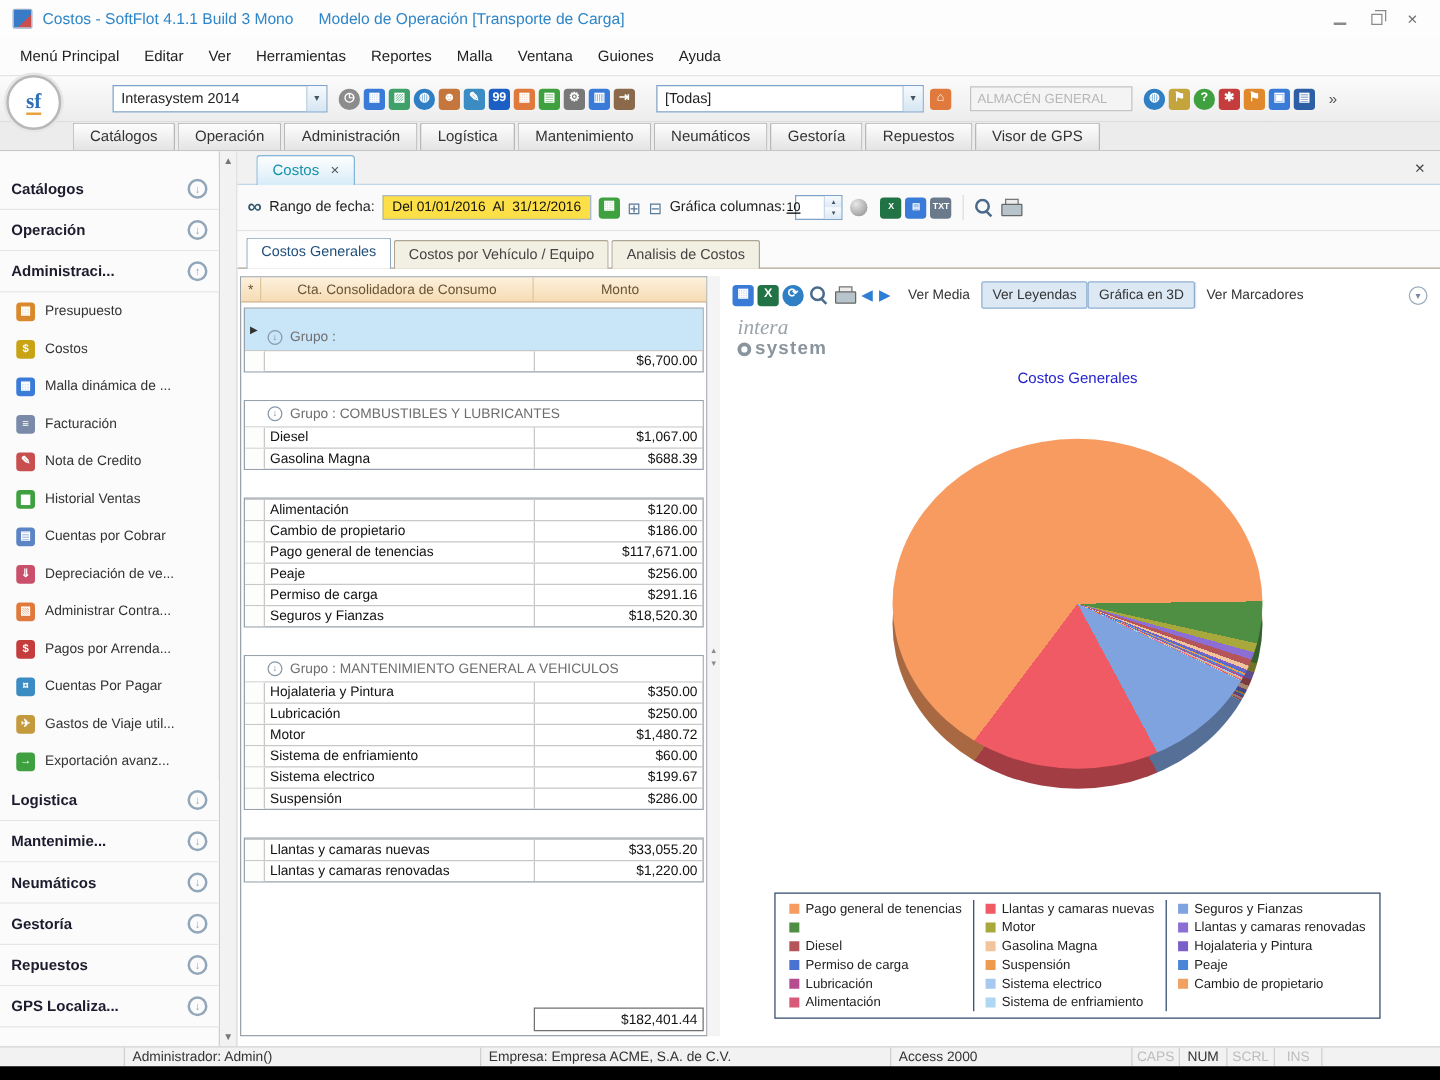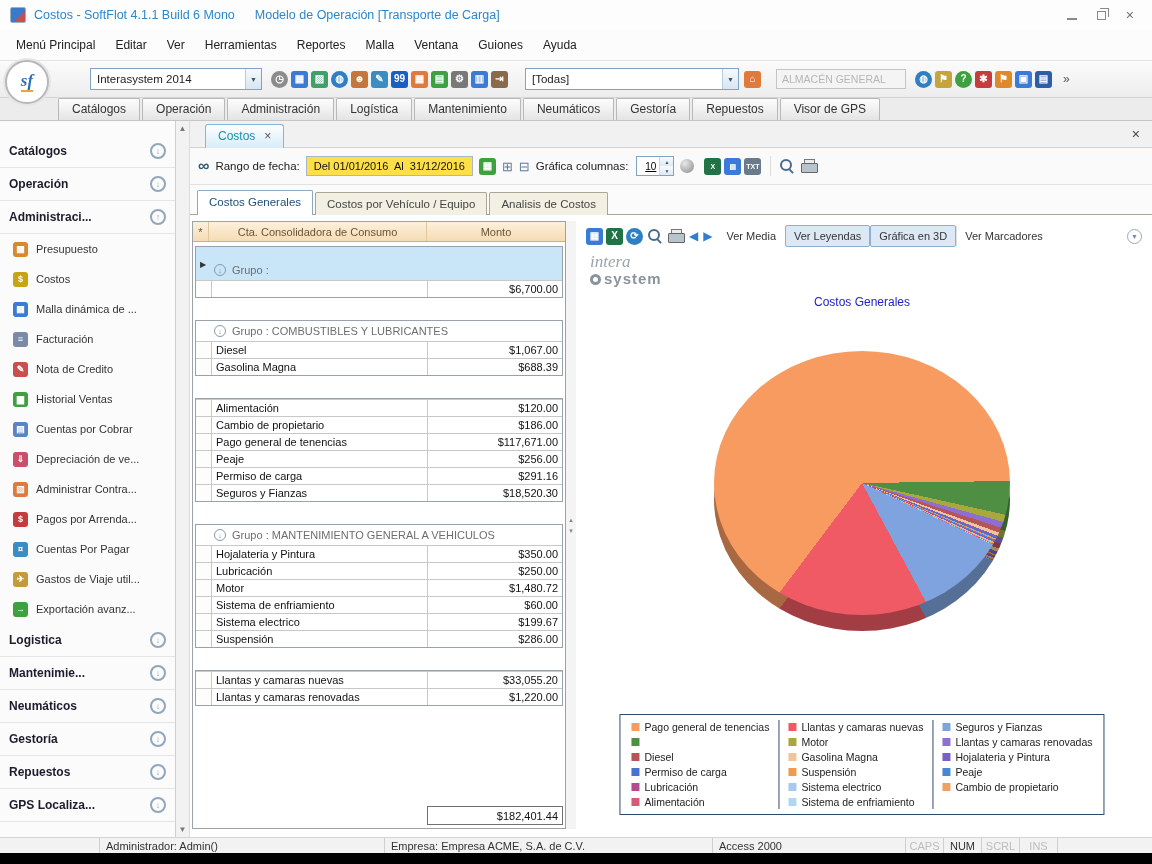--- a/index.html
+++ b/index.html
@@ -18,21 +18,21 @@
   .wc-restore::before{content:"";position:absolute;left:2px;top:-4px;width:8px;height:8px;border:1px solid #8A8A8A;border-left:none;border-bottom:none;}
   .wc-close{font-size:14px;color:#707070;line-height:1;}
 
   
   .menubar{height:30px;display:flex;align-items:center;padding-left:6px;background:#FCFCFC;flex:none;}
   .menu-item{padding:5px 10px;font-size:12px;color:#222;}
 
   
   .toolbar{height:38px;flex:none;background:linear-gradient(#FBFBFB,#EDEDED);border-top:1px solid #E4E4E4;border-bottom:1px solid #D4D4D4;display:flex;align-items:center;gap:5px;padding-left:90px;padding-right:6px;}
   .logo{position:absolute;left:5px;top:60px;width:44px;height:44px;border-radius:50%;background:#fff;border:2px solid #B8B8B8;box-shadow:0 0 0 2px #E6E6E6;z-index:10;display:flex;align-items:center;justify-content:center;}
-  .logo-sf{font-family:"Liberation Serif",serif;font-style:italic;font-weight:bold;font-size:17px;color:#2E6FB8;border-bottom:2px solid #E8A33D;line-height:1.1;}
+  .logo-sf{font-family:"Liberation Serif",serif;font-weight:bold;font-size:17px;color:#2E6FB8;border-bottom:2px solid #E8A33D;line-height:1.1;}
   .combo{display:flex;align-items:center;height:22px;border:1px solid #7FA3C8;background:#fff;font-size:11.5px;color:#222;}
   .combo-val{padding:0 6px;flex:1;white-space:nowrap;overflow:hidden;}
   .combo-caret{width:16px;align-self:stretch;display:flex;align-items:center;justify-content:center;background:linear-gradient(#F6FAFD,#D6E6F2);border-left:1px solid #B8CCE0;font-size:7px;color:#456;}
   .combo-profile{width:172px;}
   .combo-todas{width:214px;margin-left:12px;}
   .tb-icons{display:flex;align-items:center;gap:3px;margin-left:4px;}
   .tile{width:17px;height:17px;border-radius:3px;display:flex;align-items:center;justify-content:center;color:#fff;font-weight:bold;font-size:10px;flex:none;}
   .tile .tile-glyph{line-height:1;font-size:10px;transform:translateY(-0.5px);}
   .tile.round{border-radius:50%;}
   .dim-input{width:130px;height:20px;border:1px solid #C4C4C4;background:#F4F4F4;color:#B6B6B6;font-size:10.5px;display:flex;align-items:center;padding:0 5px;margin-left:10px;white-space:nowrap;overflow:hidden;}
@@ -64,21 +64,21 @@
   .dtab-close{color:#555;font-size:12px;line-height:1;}
   .content-close{margin-left:auto;align-self:center;margin-right:12px;color:#444;font-size:14px;line-height:1;}
 
   
   .dtoolbar{height:37px;flex:none;display:flex;align-items:center;gap:6px;padding:0 8px;background:#FAFAFA;border-bottom:1px solid #E2E2E2;}
   .binoc{color:#33596F;font-size:16px;font-weight:bold;line-height:1;}
   .lab{font-size:11.5px;color:#222;white-space:nowrap;}
   .datebox{height:20px;border:1px solid #A8B8C8;background:#fde047;display:flex;align-items:center;padding:0 7px;font-size:11px;color:#111;white-space:pre;}
   .tree-icon{color:#5A7A9A;font-size:13px;line-height:1;}
   .spinner{display:flex;height:20px;border:1px solid #7FA3C8;background:#fff;margin-left:2px;}
-  .spin-val{width:22px;display:flex;align-items:center;justify-content:flex-end;padding-right:3px;font-size:10px;text-decoration:underline;}
+  .spin-val{width:22px;display:flex;align-items:center;justify-content:flex-end;padding-right:19px;font-size:10px;text-decoration:underline;}
   .spin-btns{width:14px;display:flex;flex-direction:column;border-left:1px solid #C8D8E8;}
   .spin-btn{flex:1;display:flex;align-items:center;justify-content:center;font-size:5px;color:#456;background:linear-gradient(#F8FBFE,#DCE9F4);}
   .sphere{width:14px;height:14px;border-radius:50%;background:radial-gradient(circle at 35% 30%,#E8E8E8,#8A8A8A);flex:none;}
   .vsep{width:1px;height:20px;background:#DDD;margin:0 3px;flex:none;}
   .icon-mag{width:15px;height:15px;position:relative;flex:none;}
   .icon-mag::before{content:"";position:absolute;width:8px;height:8px;border:2px solid #4A6A8A;border-radius:50%;left:0;top:0;}
   .icon-mag::after{content:"";position:absolute;width:6px;height:2px;background:#4A6A8A;transform:rotate(45deg);left:8px;top:11px;}
   .icon-printer{width:16px;height:14px;position:relative;flex:none;}
   .icon-printer::before{content:"";position:absolute;left:3px;top:0;width:9px;height:4px;background:#ECECEC;border:1px solid #777;}
   .icon-printer::after{content:"";position:absolute;left:0;top:4px;width:15px;height:8px;background:#B8C4CC;border:1px solid #666;border-radius:1px;}
@@ -150,21 +150,21 @@
   .blackstrip{height:11px;flex:none;background:#000;}
 </style>
 </head>
 <body>
 
 <div class="window">
 
   <div class="titlebar">
     <span class="app-icon"></span>
     <span class="title-text">
-      <span>Costos - SoftFlot 4.1.1 Build 6 Mono</span>
+      <span>Costos - SoftFlot 4.1.1 Build 3 Mono</span>
       <span>Modelo de Operación [Transporte de Carga]</span>
     </span>
     <span class="win-controls">
       <span class="wc wc-min"></span>
       <span class="wc wc-restore"></span>
       <span class="wc wc-close">×</span>
     </span>
   </div>
 
   <div class="menubar">

